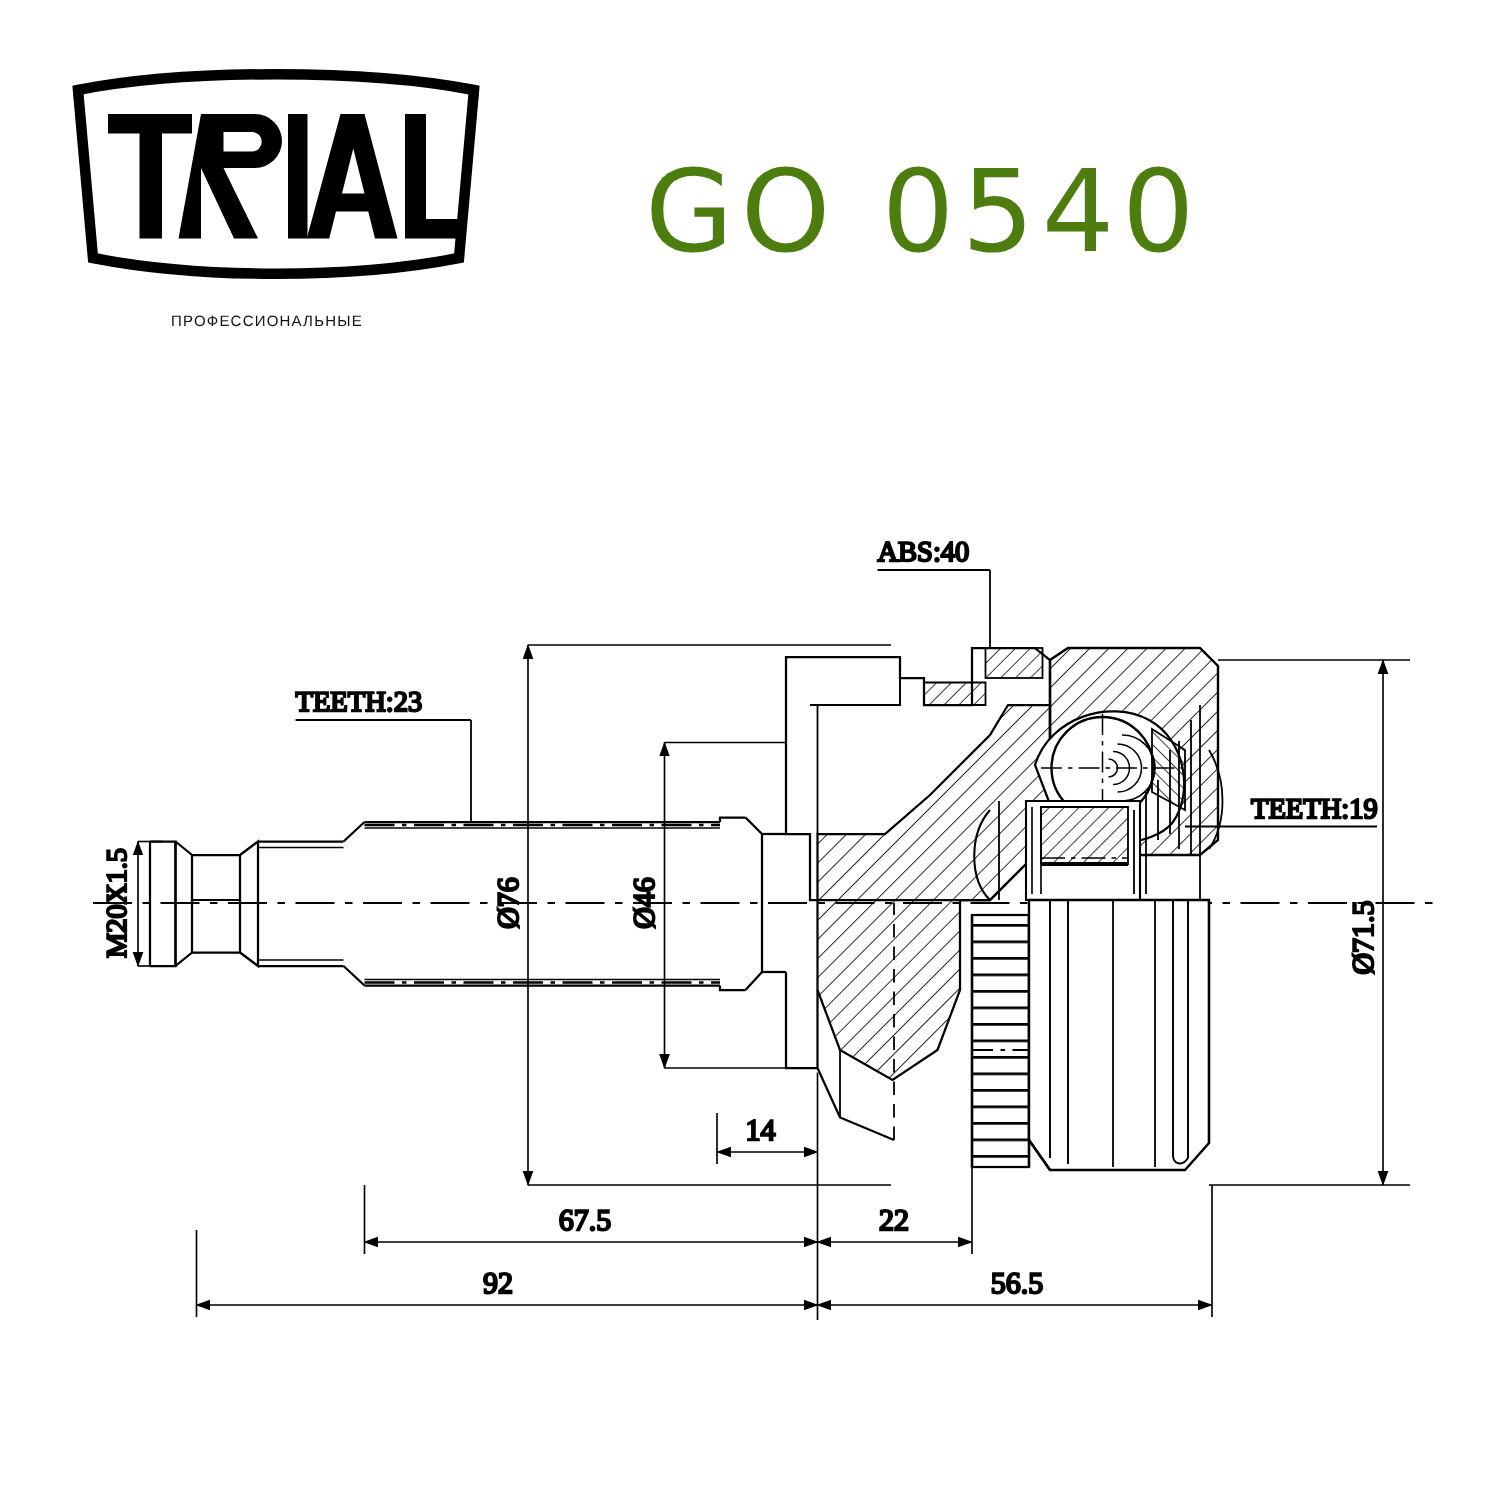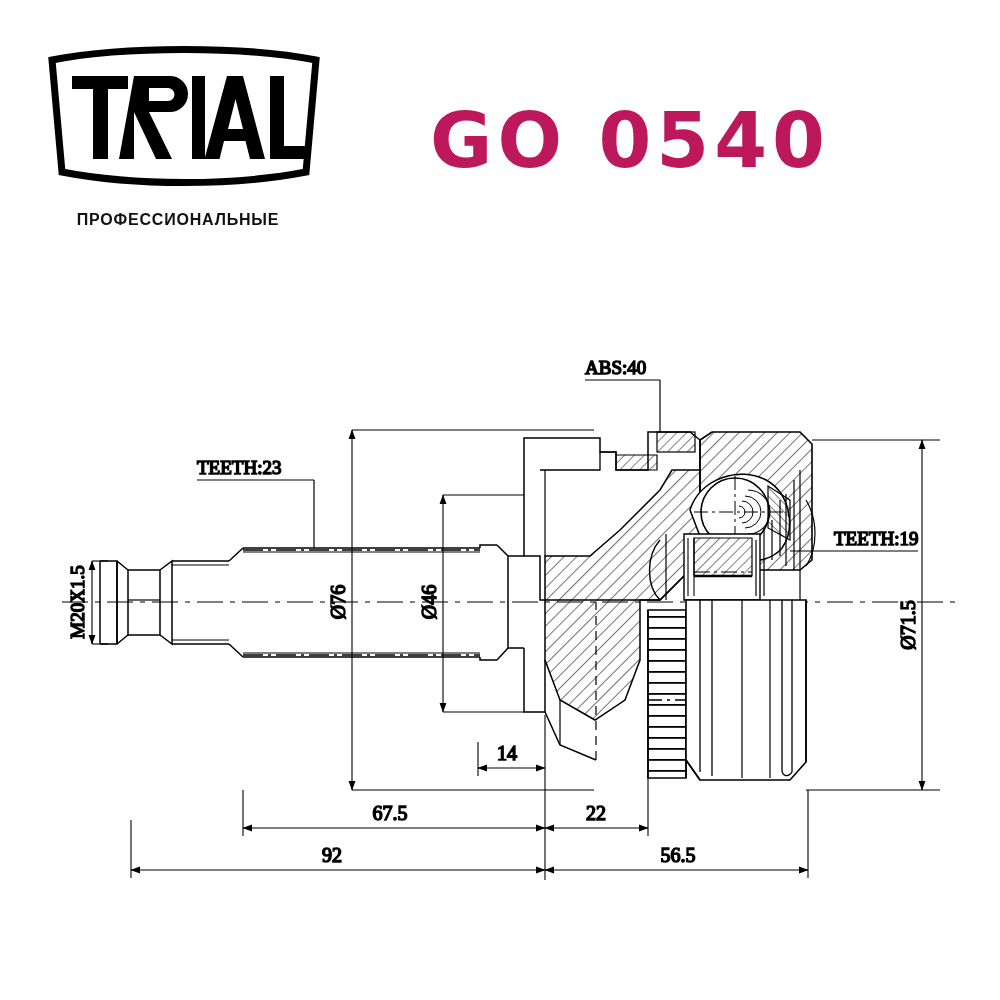--- a/index.html
+++ b/index.html
@@ -14,33 +14,33 @@
   #root{position:relative;width:1000px;height:1000px;background:#fff;}
 
   
   .brand-block{position:absolute;left:44px;top:40px;width:300px;}
   .logo-wrap{position:relative;width:280px;height:150px;}
   .logo-wrap svg{display:block;}
   .brand-sub{
     margin-top:18px;
     text-align:center;
     width:268px;
-    font-size:16px;
-    font-weight:bold;
+    font-size:10px;
+    font-weight:normal;
     letter-spacing:0.8px;
     line-height:1.45;
     color:#111;
   }
   .partnum{
     position:absolute;
     left:430px;top:96px;
     font-size:76px;
-    font-weight:700;
+    font-weight:400;
     letter-spacing:5px;
-    color:#be185d;
+    color:#4d7c0f;
     font-family:"DejaVu Sans", sans-serif;
   }
 
   
   #dwg{position:absolute;left:0;top:0;width:1000px;height:1000px;}
   #dwg text{
     font-family:"Liberation Serif", serif;
     fill:#000;
   }
   .dimtxt{font-size:20px;}

